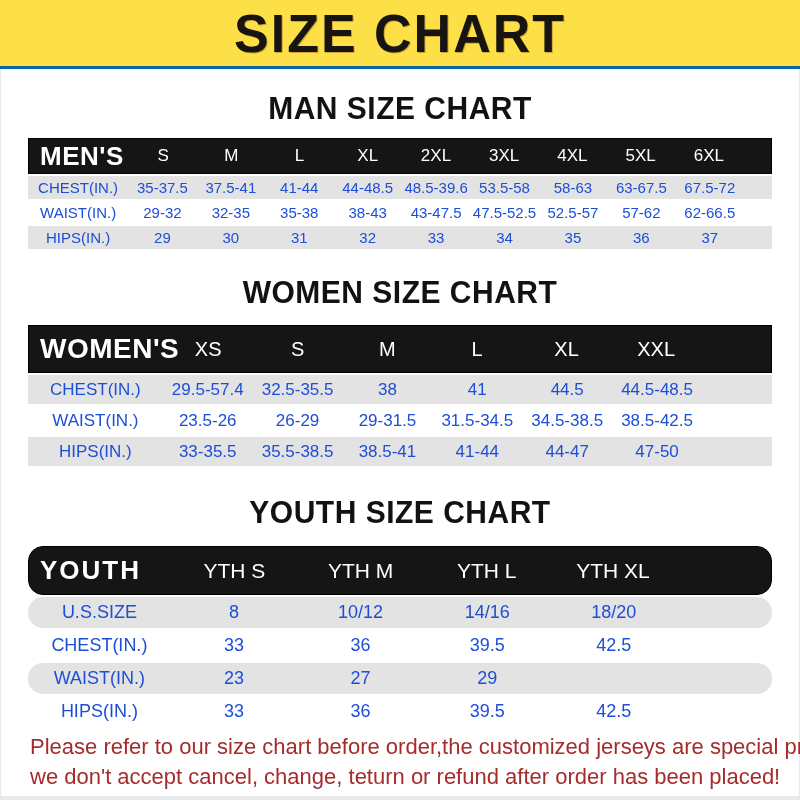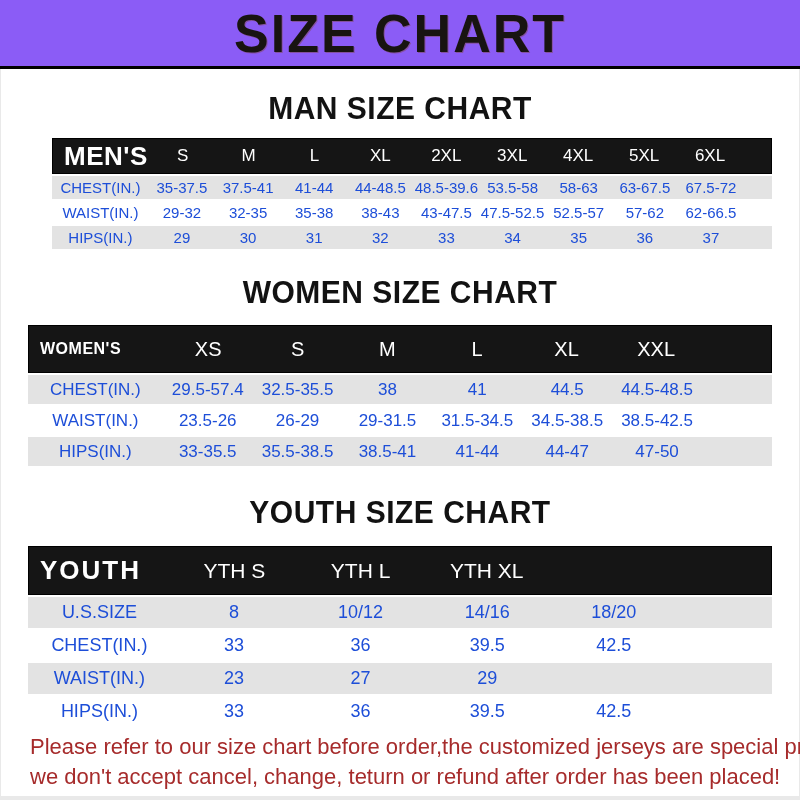--- a/index.html
+++ b/index.html
@@ -12,22 +12,22 @@
     position: relative;
     width: 800px;
     height: 800px;
     background: #ffffff;
     overflow: hidden;
     box-shadow: inset 0 0 0 1px #e9e9e9;
   }
   
   .banner {
     height: 66px;
-    background: #8b5cf6;
-    border-bottom: 3px solid #000000;
+    background: #fde047;
+    border-bottom: 3px solid #0369a1;
     display: flex;
     align-items: center;
     justify-content: center;
   }
   .banner-title {
     font-size: 52px;
     font-weight: bold;
     color: #181411;
     letter-spacing: 2px;
     transform: scaleY(1.04);
@@ -72,31 +72,31 @@
     color: #1d4ed8;
     margin-top: 2px;
     background: #ffffff;
   }
   .t-row.gray { background: #e3e3e3; }
   .t-label { white-space: nowrap; }
   .t-cell  { white-space: nowrap; }
   
   .tbl-men .t-header { height: 34px; font-size: 17px; }
   .tbl-men .t-corner { font-size: 26px; letter-spacing: 0.5px; }
-  .tbl-men .t-header, .tbl-men .t-row { padding-right: 28px; margin-left: 24px; }
+  .tbl-men .t-header, .tbl-men .t-row { padding-right: 28px; }
   .tbl-men .t-row { height: 23px; font-size: 15px; }
   
   .tbl-women .t-header { height: 46px; font-size: 20px; }
-  .tbl-women .t-corner { font-size: 16px; letter-spacing: 0.5px; }
+  .tbl-women .t-corner { font-size: 28px; letter-spacing: 0.5px; }
   .tbl-women .t-header, .tbl-women .t-row { padding-right: 70px; }
   .tbl-women .t-row { height: 29px; font-size: 17px; }
   
   .tbl-youth .t-header { height: 47px; font-size: 21px; }
   .tbl-youth .t-corner { font-size: 26px; letter-spacing: 2px; }
-  .tbl-youth .t-header, .tbl-youth .t-row { padding-right: 95px; }
+  .tbl-youth .t-header, .tbl-youth .t-row { padding-right: 95px; border-radius: 15px; }
   .tbl-youth .t-row { height: 31px; font-size: 18px; }
   
   .footer-note {
     position: absolute;
     left: 30px;
     right: 10px;
     bottom: 8px;
     color: #a62b2b;
     font-size: 22px;
     line-height: 30px;
@@ -208,20 +208,21 @@
         <div class="t-cell">44-47</div>
         <div class="t-cell">47-50</div>
       </div>
     </div>
 
   <div class="section-heading h-youth">YOUTH SIZE CHART</div>
   <div class="size-table tbl-youth">
       <div class="t-header" style="grid-template-columns: 22% repeat(4, 1fr);">
         <div class="t-corner">YOUTH</div>
         <div class="t-cell">YTH S</div>
+        <div class="t-cell">YTH M</div>
         <div class="t-cell">YTH L</div>
         <div class="t-cell">YTH XL</div>
       </div>
       <div class="t-row gray" style="grid-template-columns: 22% repeat(4, 1fr);">
         <div class="t-label">U.S.SIZE</div>
         <div class="t-cell">8</div>
         <div class="t-cell">10/12</div>
         <div class="t-cell">14/16</div>
         <div class="t-cell">18/20</div>
       </div>

